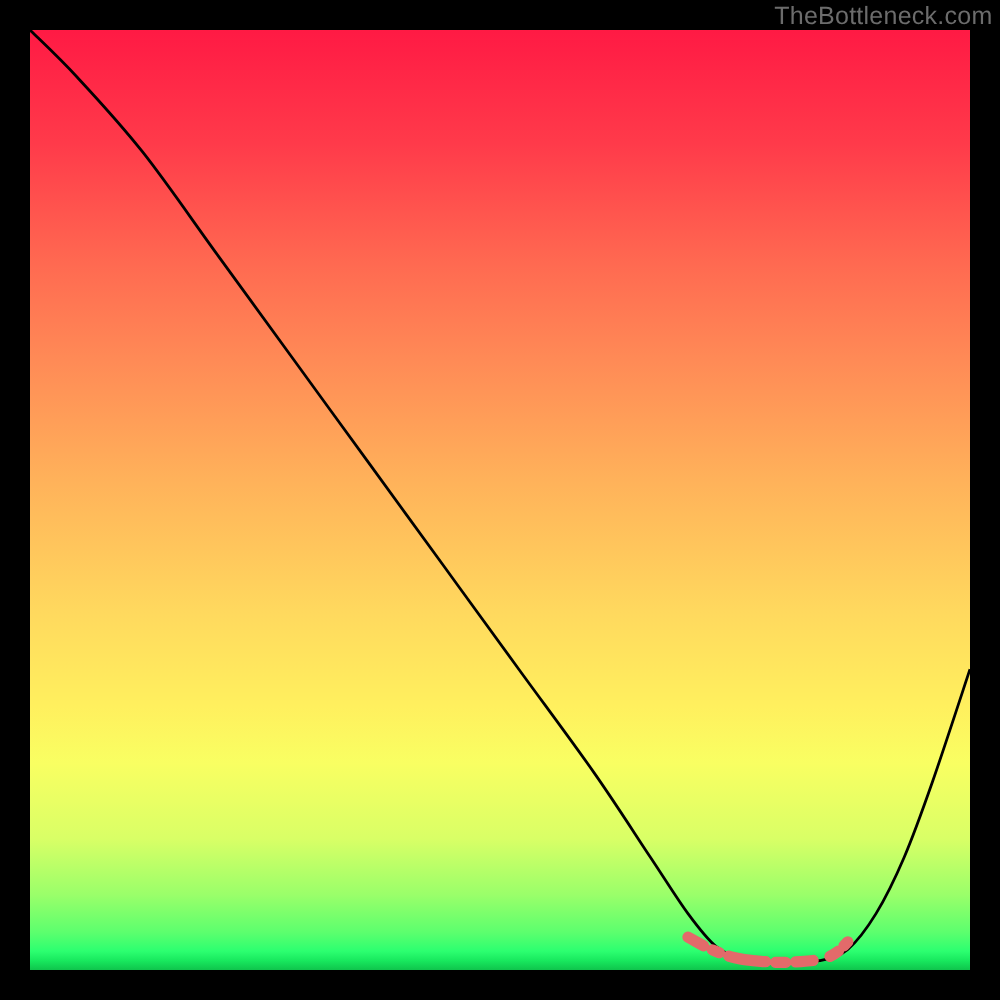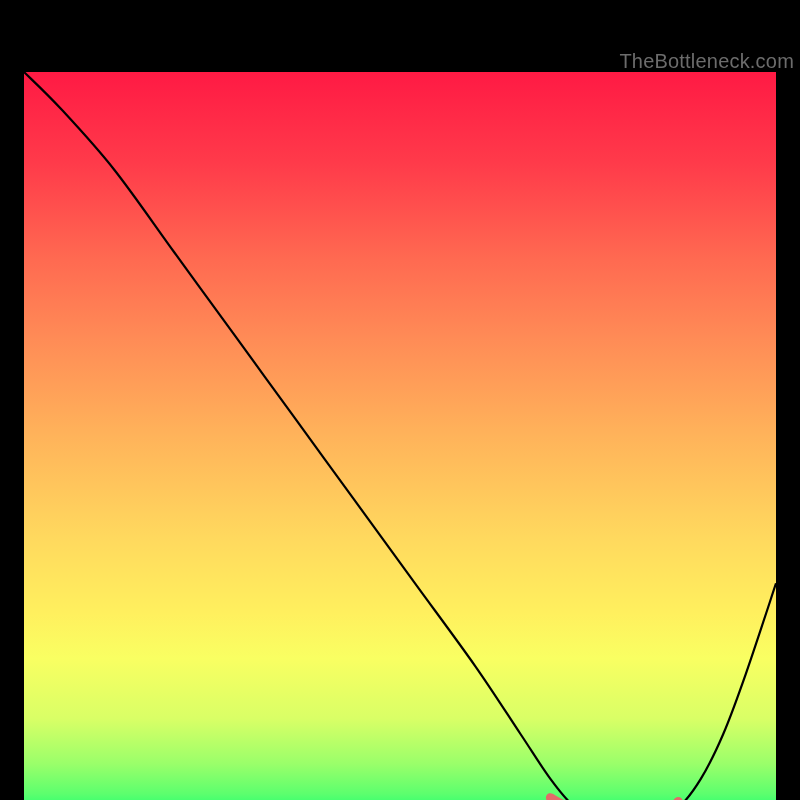--- a/index.html
+++ b/index.html
@@ -7,21 +7,20 @@
     padding: 0;
     width: 800px;
     height: 800px;
     background: #000000;
     overflow: hidden;
   }
   .container {
     position: relative;
     width: 800px;
     height: 636px;
-    margin-top: 48px;
   }
   .plot-area {
     position: absolute;
     left: 24px;
     top: 24px;
     width: 752px;
     height: 752px;
   }
   .gradient-bg {
     position: absolute;

